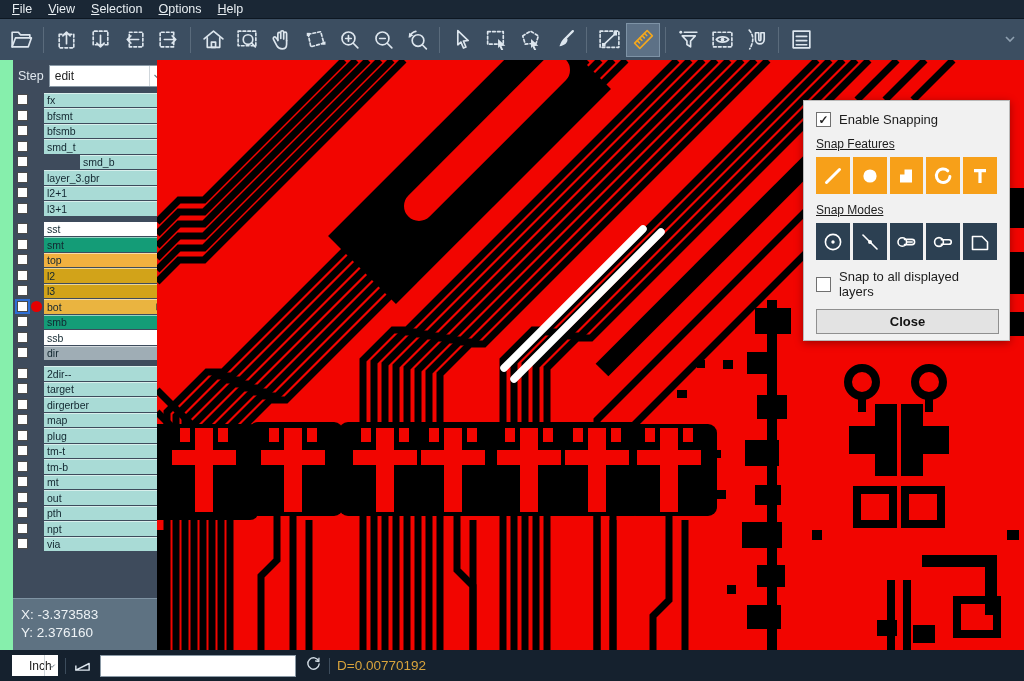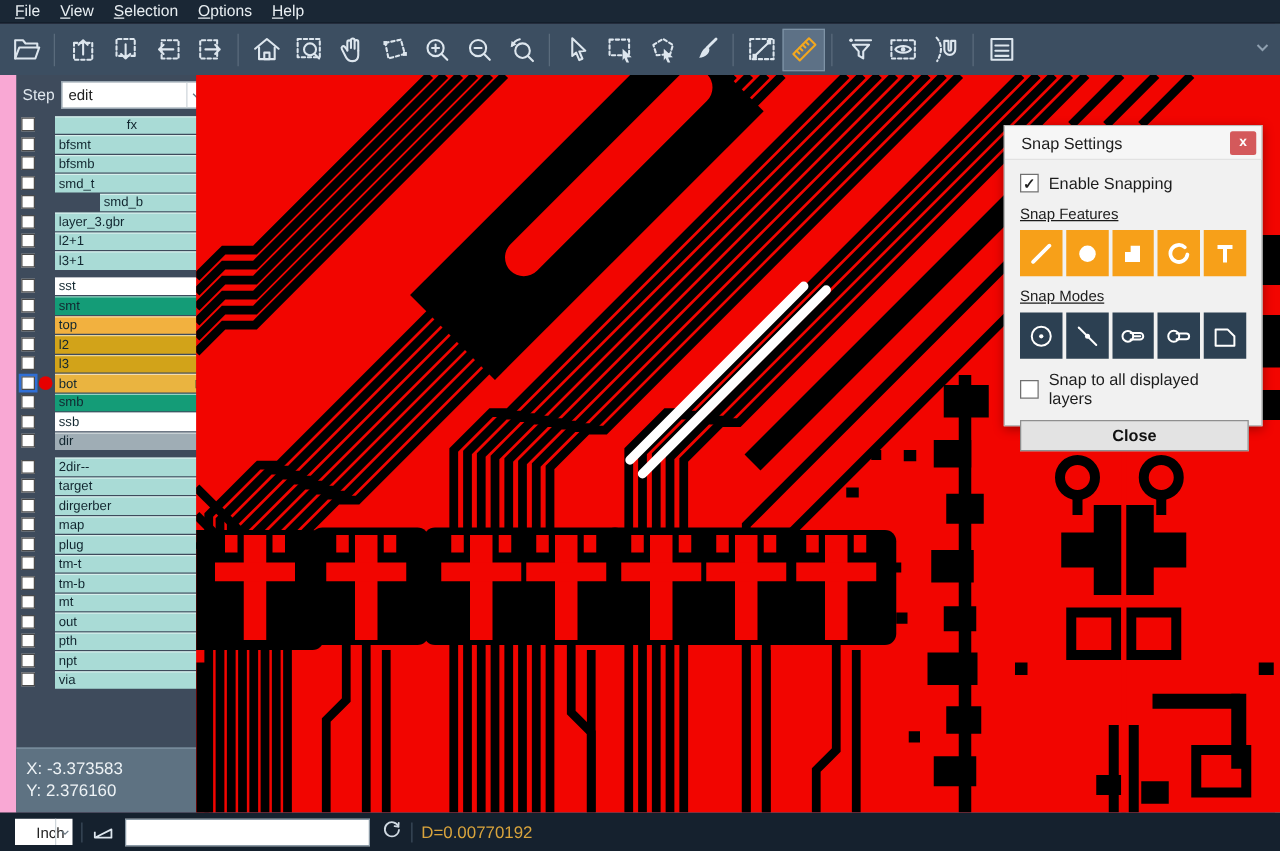--- a/index.html
+++ b/index.html
@@ -1,17 +1,17 @@
 <!DOCTYPE html>
 <html><head>
 <meta charset="utf-8">
 <style>
   * { margin:0; padding:0; box-sizing:border-box; }
   html,body { width:1024px; height:681px; overflow:hidden; }
-  #app { position:relative; width:1020px; height:681px; font-family:"Liberation Sans",sans-serif; background:#f9a8d4; }
+  #app { position:relative; width:1020px; height:681px; font-family:"Liberation Sans",sans-serif; background:#86efac; }
 
   
   .menubar { position:absolute; left:0; top:0; width:1024px; height:19px; background:#1a2735; display:flex; align-items:center; padding-left:4px; border-bottom:1px solid #0d1722; }
   .menu-item { color:#e8eef2; font-size:12.5px; padding:0 8px; height:19px; line-height:19px; cursor:default; }
   .menu-item u { text-decoration:underline; }
 
   
   .toolbar { position:absolute; left:0; top:19px; width:1024px; height:41px; background:#3c4e61; display:flex; align-items:center; padding-left:4px; }
   .tbtn { width:34px; height:34px; display:flex; align-items:center; justify-content:center; flex:0 0 auto; }
   .tbtn svg { width:25px; height:25px; stroke:#dde6ee; fill:none; stroke-width:1.6; stroke-linecap:round; stroke-linejoin:round; }
@@ -252,21 +252,21 @@
               <path d="M2 4 L6 8 L10 4"></path>
             </svg>
           </span>
       </div>
     </div>
     <div>
         <div class="layer-group">
           <div class="layer-row">
             <span class="cb"></span>
             <span class="ind"></span>
-            <span class="bar" style="background: rgb(169, 219, 214); justify-content: center;">
+            <span class="bar" style="background: rgb(169, 219, 214);">
               <span>fx</span>
             </span>
           </div>
           <div class="layer-row">
             <span class="cb"></span>
             <span class="ind"></span>
             <span class="bar" style="background: rgb(169, 219, 214);">
               <span>bfsmt</span>
             </span>
           </div>
@@ -634,24 +634,20 @@
       <path d="M742 296 V590" stroke="#f20500" stroke-width="4" fill="none"></path>
 
       <g stroke="#fff" stroke-width="7.5" stroke-linecap="round" fill="none">
         <path d="M347 308 L486 169"></path>
         <path d="M357 319 L504 172"></path>
       </g>
     </svg>
   </div>
 
   <div class="dialog">
-    <div class="dlg-title">
-      <span class="dlg-title-text">Snap Settings</span>
-      <span class="dlg-x">x</span>
-    </div>
     <div class="dlg-body">
       <div class="chk-row">
         <span class="chk">✓</span>
         <span class="chk-label">Enable Snapping</span>
       </div>
       <div class="dlg-sec-label">Snap Features</div>
       <div class="icon-row">
         <div class="fbtn">
             <svg viewBox="0 0 24 24">
               <path d="M5.5 18.5 L18.5 5.5" stroke="#fff" stroke-width="3" stroke-linecap="round" fill="none"></path>

